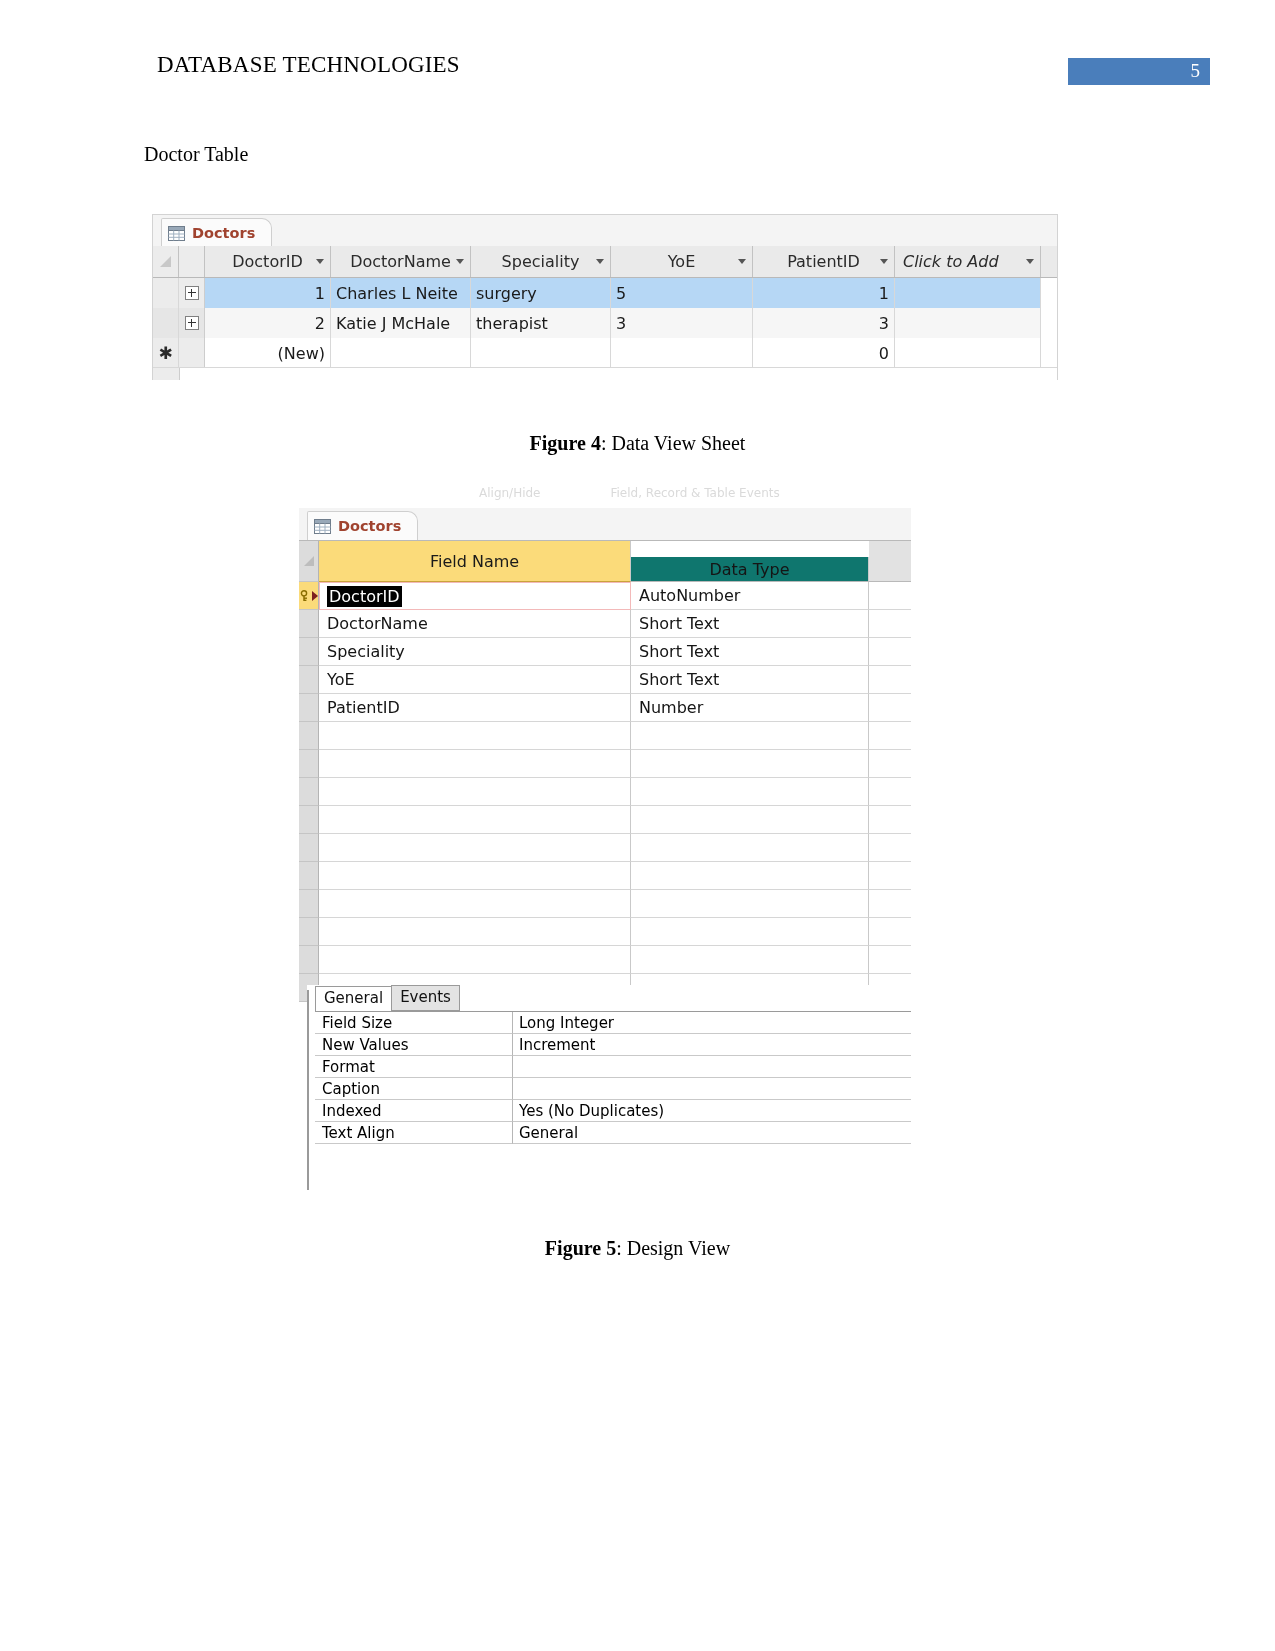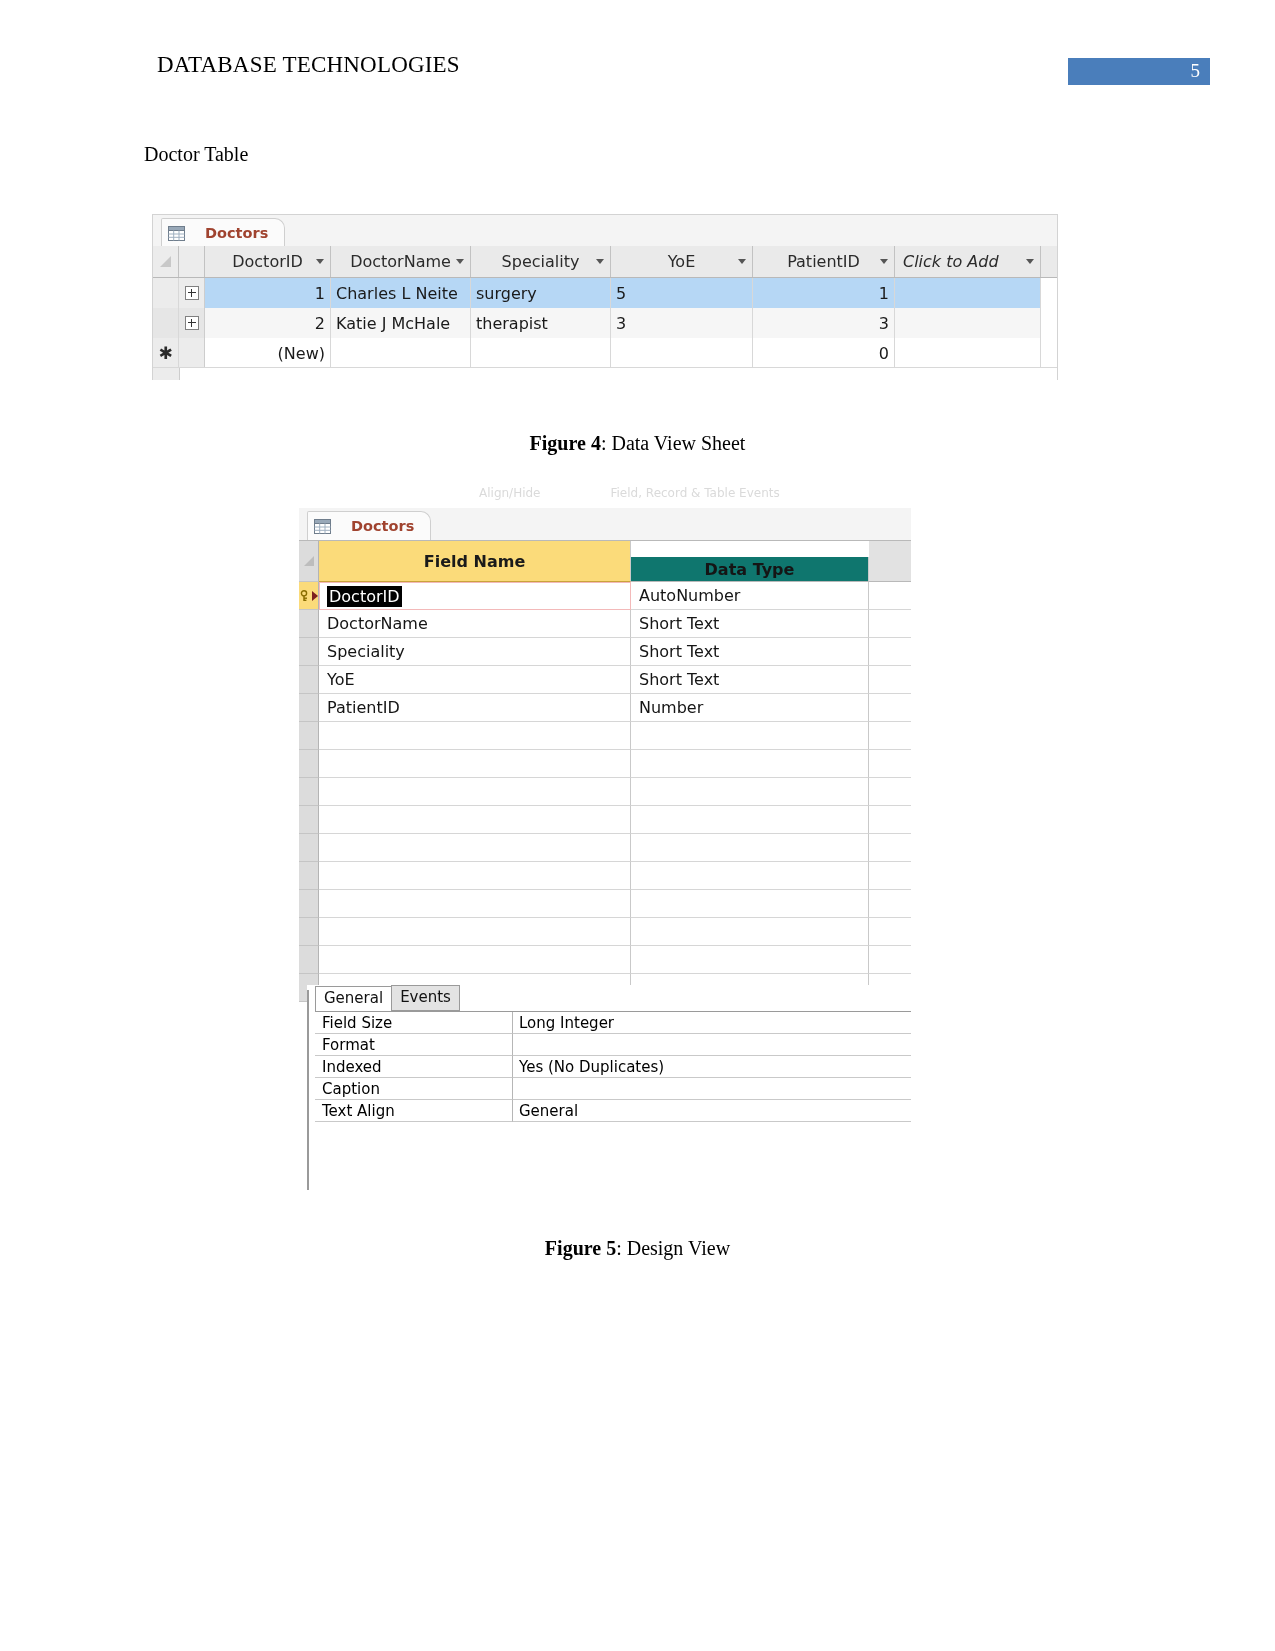--- a/index.html
+++ b/index.html
@@ -79,21 +79,21 @@
     background: #f2f2f2;
     border-bottom: 1px solid #c9c9c9;
   }
   .doc-tab {
     position: absolute;
     left: 8px;
     top: 3px;
     height: 28px;
     display: flex;
     align-items: center;
-    gap: 20px;
+    gap: 7px;
     padding: 0 16px 0 6px;
     background: #fbfbfb;
     border: 1px solid #cfcfcf;
     border-bottom: none;
     border-radius: 2px 10px 0 0;
   }
   .tab-icon {
     width: 17px;
     height: 15px;
     display: block;
@@ -223,21 +223,21 @@
     border-bottom: none;
   }
   .dv-grid {
     position: absolute;
     left: 0;
     top: 32px;
     width: 612px;
     border-top: 1px solid #b9b9b9;
   }
   .dv-row { display: flex; height: 28px; }
-  .dv-head { height: 41px; font-weight: bold; }
+  .dv-head { height: 41px; }
   .dv-cell {
     box-sizing: border-box;
     display: flex;
     align-items: center;
     font-size: 16px;
     color: #151515;
     padding: 0 8px;
     border-bottom: 1px solid #d6d6d6;
     border-right: 1px solid #c9c9c9;
     white-space: nowrap;
@@ -626,32 +626,36 @@
     <div class="prop-tab active">General</div>
     <div class="prop-tab inactive">Events</div>
   </div>
 
   <div class="prop-grid">
     <div class="prop-row">
       <div class="prop-key">Field Size</div>
       <div class="prop-val">Long Integer</div>
     </div>
     <div class="prop-row">
+      <div class="prop-key">New Values</div>
+      <div class="prop-val">Increment</div>
+    </div>
+    <div class="prop-row">
       <div class="prop-key">Format</div>
+      <div class="prop-val"></div>
+    </div>
+    <div class="prop-row">
+      <div class="prop-key">Caption</div>
       <div class="prop-val"></div>
     </div>
     <div class="prop-row">
       <div class="prop-key">Indexed</div>
       <div class="prop-val">Yes (No Duplicates)</div>
     </div>
     <div class="prop-row">
-      <div class="prop-key">Caption</div>
-      <div class="prop-val"></div>
-    </div>
-    <div class="prop-row">
       <div class="prop-key">Text Align</div>
       <div class="prop-val">General</div>
     </div>
   </div>
 </div>
 
 <div class="fig-caption" style="top:1237px;">
   <b>Figure 5</b><span>: Design View</span>
 </div>
 

